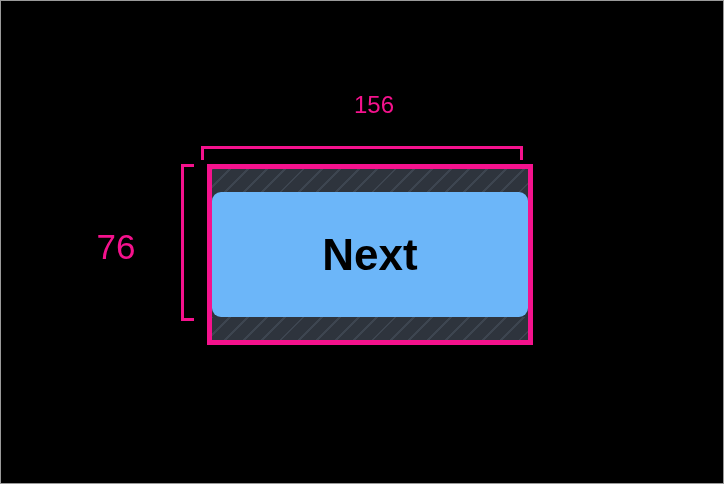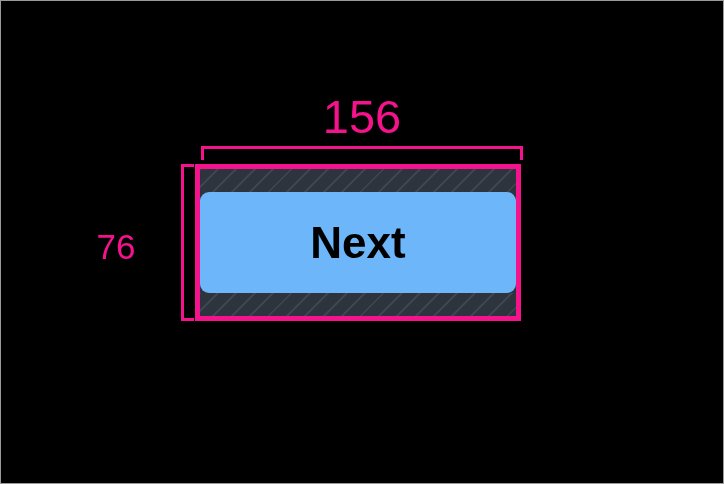--- a/index.html
+++ b/index.html
@@ -21,24 +21,24 @@
     height: 484px;
     background: #000000;
     box-sizing: border-box;
     border: 1px solid #9a9a9a;
     overflow: hidden;
   }
 
   
   .element-wrap {
     position: absolute;
-    left: 194px;
+    left: 206px;
     top: 163px;
     width: 326px;
-    height: 157px;
+    height: 181px;
     box-sizing: border-box;
     border: 5px solid #f5128d;
     background: #2e343d;
   }
 
   .hatch-strip {
     position: absolute;
     left: 0;
     right: 0;
     height: 23px;
@@ -109,25 +109,25 @@
     position: absolute;
     color: #f5128d;
     font-family: "Liberation Sans", sans-serif;
     font-weight: normal;
     line-height: 1;
     user-select: none;
     white-space: nowrap;
   }
 
   .dim-width-label {
-    left: 200px;
+    left: 212px;
     top: 92px;
     width: 322px;
     text-align: center;
-    font-size: 47px;
+    font-size: 24px;
   }
 
   .dim-height-label {
     left: 60px;
     top: 228px;
     width: 110px;
     text-align: center;
     font-size: 35px;
   }
 </style>

